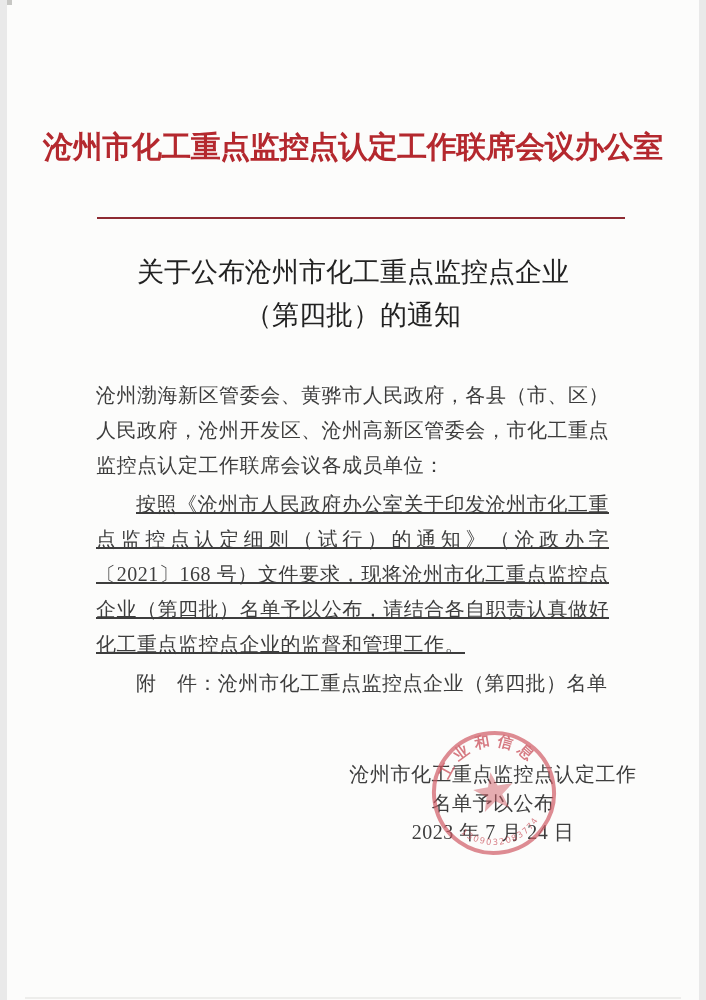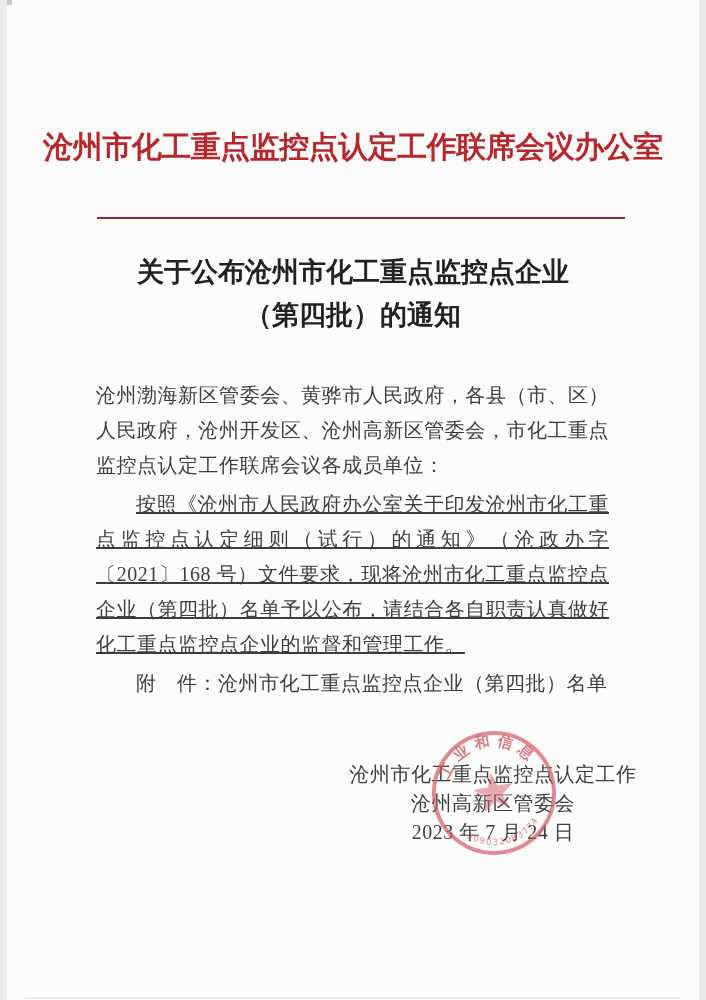--- a/index.html
+++ b/index.html
@@ -27,21 +27,21 @@
     letter-spacing:-0.5px;
     white-space:nowrap;
   }
   .red-line {
     position:absolute; top:217px; left:90px; width:528px; height:2px;
     background:#8e2b33;
   }
   .doc-title {
     position:absolute; top:251px; left:0; width:100%;
     text-align:center;
-    font-size:27px; font-weight:bold;
+    font-size:27px; font-weight:normal;
     color:#222;
     line-height:43px;
   }
   .body-text {
     position:absolute; top:374px; left:85px; right:86px;
     font-size:20px; line-height:35px;
     color:#3d3d3d;
     letter-spacing:0.5px;
   }
   .body-text p { margin:4px; text-align:justify; }
@@ -82,21 +82,21 @@
   </div>
 
   <div class="body-text">
     <p>沧州渤海新区管委会、黄骅市人民政府，各县（市、区）人民政府，沧州开发区、沧州高新区管委会，市化工重点监控点认定工作联席会议各成员单位：</p>
     <p class="p-indent">按照《沧州市人民政府办公室关于印发沧州市化工重点监控点认定细则（试行）的通知》（沧政办字〔2021〕168 号）文件要求，现将沧州市化工重点监控点企业（第四批）名单予以公布，请结合各自职责认真做好化工重点监控点企业的监督和管理工作。</p>
     <p class="attachment-line">附　件：沧州市化工重点监控点企业（第四批）名单</p>
   </div>
 
   <div class="signature-block">
     <div>沧州市化工重点监控点认定工作</div>
-    <div>沧州高新区管委会</div>
+    <div>名单予以公布</div>
     <div>2023 年 7 月 24 日</div>
   </div>
 
   <div class="seal">
     <svg viewBox="0 0 132 132" xmlns="http://www.w3.org/2000/svg">
       <defs>
         <path id="sealTopArc" d="M 25.3 42.5 A 47 47 0 0 1 106.7 42.5" fill="none"></path>
         <path id="sealBottomArc" d="M 18.9 88 A 52 52 0 0 0 113.1 88" fill="none"></path>
       </defs>
       <g transform="rotate(-10 66 66)" opacity="0.82">

